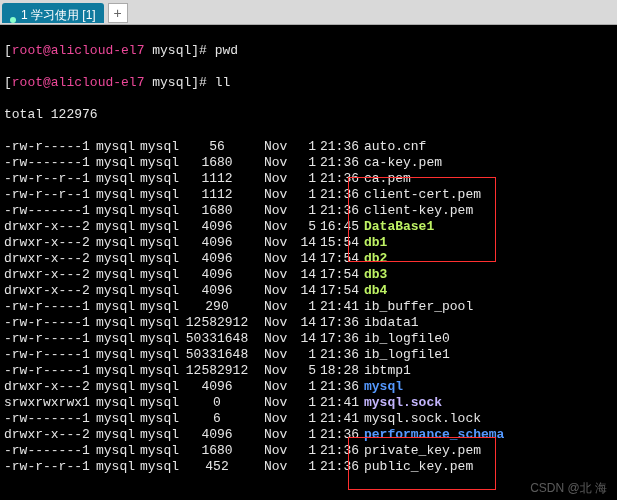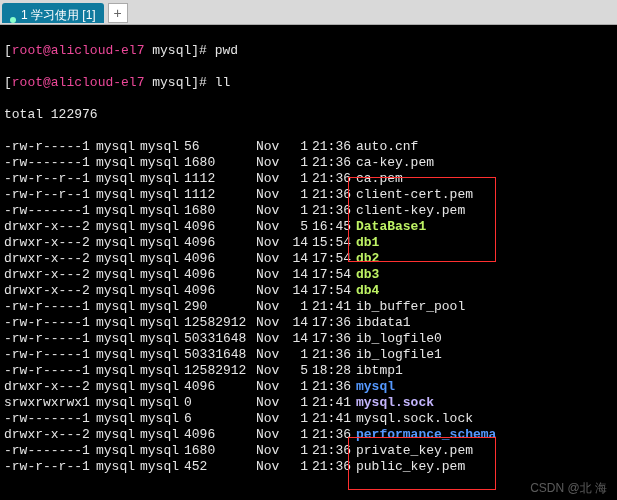--- a/index.html
+++ b/index.html
@@ -11,21 +11,21 @@
   .g{color:#ec4899}
   .w{color:#e6e6e6}
   .b{color:#5599ff;font-weight:bold}
   .bb{color:#bef264;font-weight:bold}
   .m{color:#c4b5fd;font-weight:bold}
   .row{display:flex}
   .c0{width:78px;display:inline-block}
   .c1{width:14px;display:inline-block}
   .c2{width:44px;display:inline-block}
   .c3{width:44px;display:inline-block}
-  .c4{width:66px;display:inline-block;text-align:left;padding-right:6px}
+  .c4{width:66px;display:inline-block;text-align:center;padding-right:14px}
   .c5{width:30px;display:inline-block}
   .c6{width:22px;display:inline-block;text-align:right;padding-right:4px}
   .c7{width:44px;display:inline-block}
   .watermark{position:absolute;bottom:4px;right:10px;color:rgba(200,200,200,0.45);font-family:Arial;font-size:12px}
   .box{position:absolute;border:1px solid #ff3030;pointer-events:none}
   .box1{left:348px;top:177px;width:146px;height:83px}
   .box2{left:348px;top:437px;width:146px;height:51px}
 </style>
 </head>
 <body>

